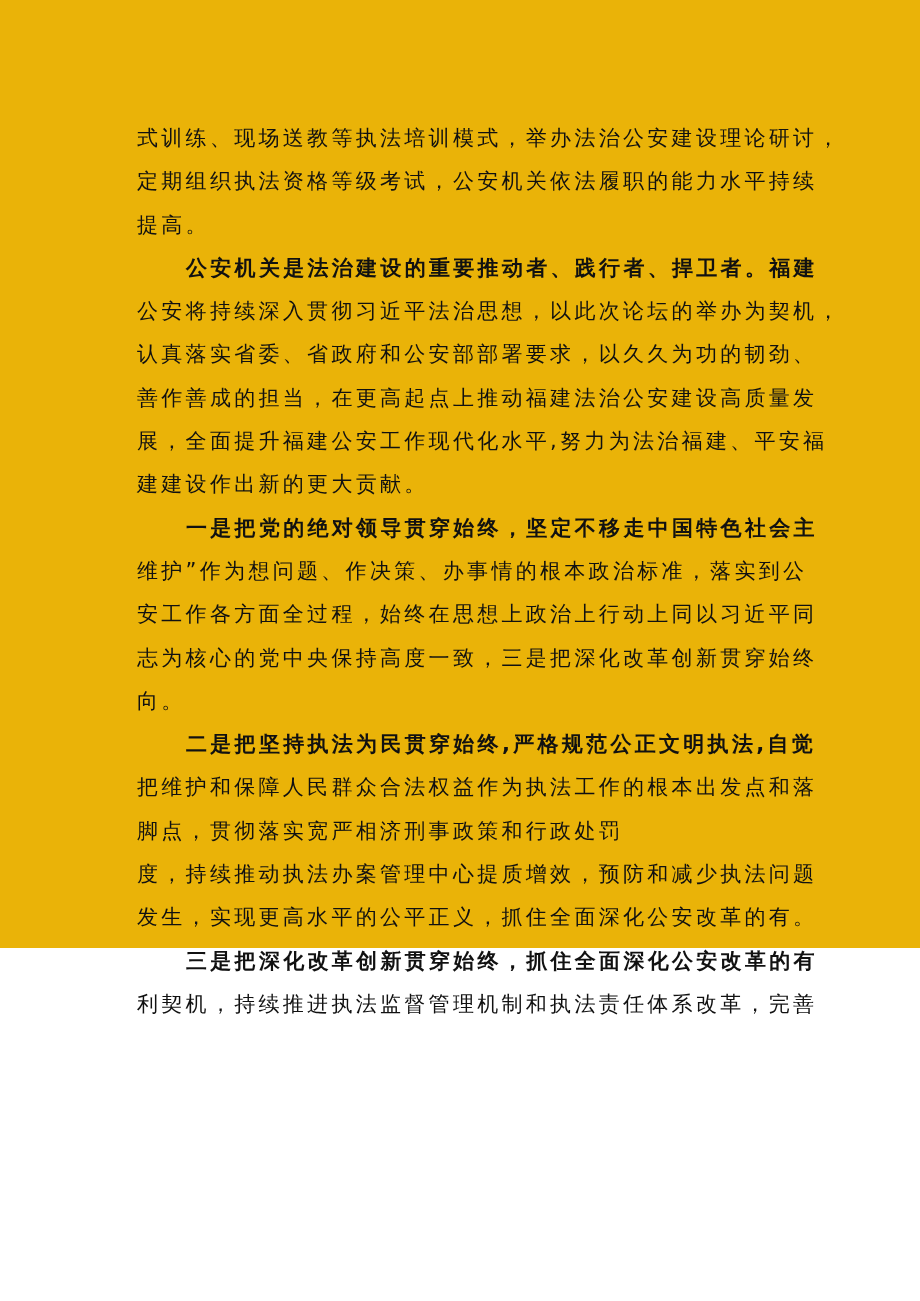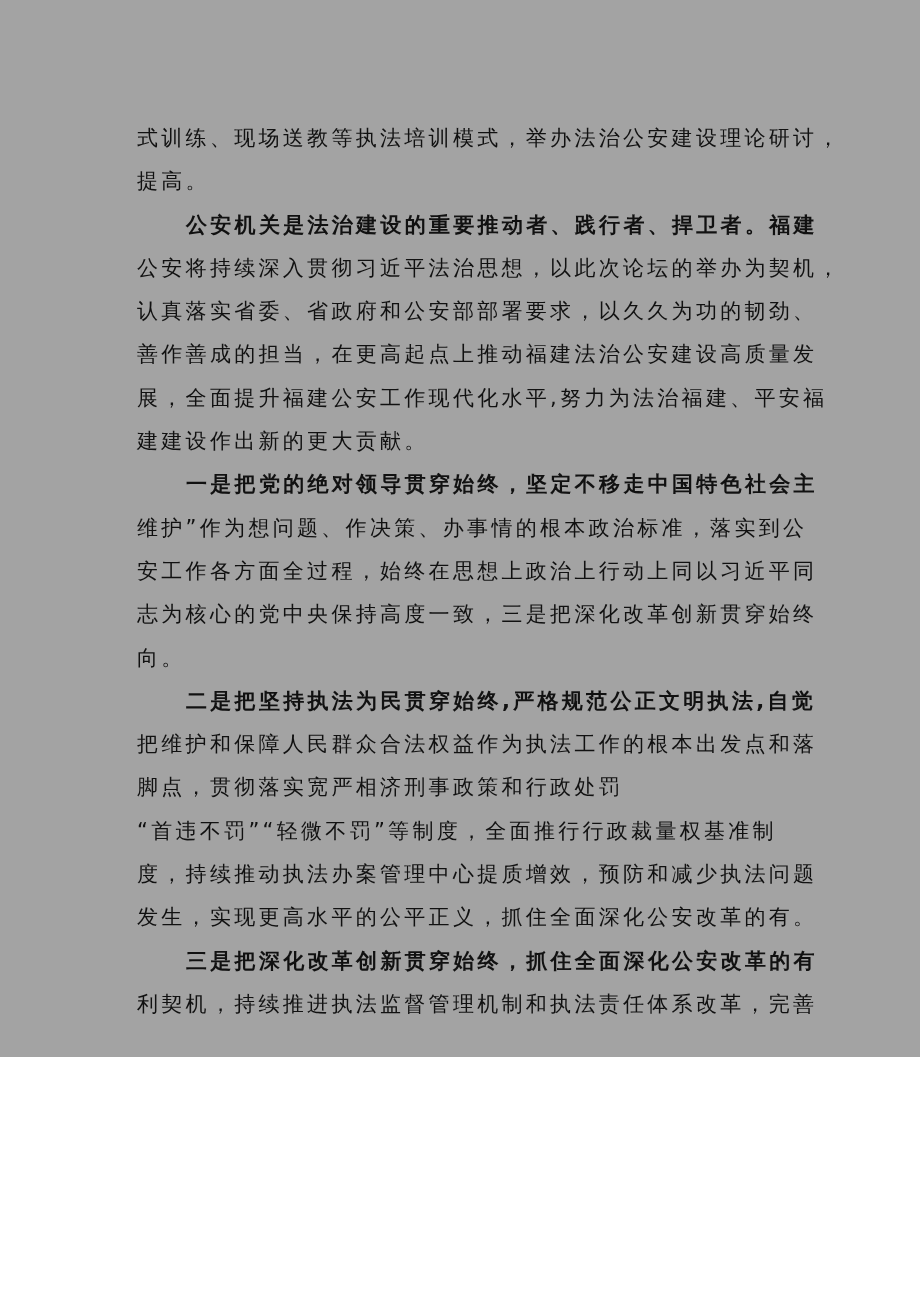--- a/index.html
+++ b/index.html
@@ -10,22 +10,22 @@
     body {
       width: 920px;
       height: 1301px;
       position: relative;
       overflow: hidden;
     }
     .page {
       position: absolute;
       left: 0; top: 0;
       width: 920px;
-      height: 1057px;
-      background: #a3a3a3;
+      height: 948px;
+      background: #eab308;
     }
     .content {
       position: absolute;
       left: 137px;
       top: 117px;
       width: 662px;
     }
     .line {
       height: 43.3px;
       line-height: 43.3px;
@@ -41,20 +41,21 @@
     }
   </style>
 </head>
 <body>
 
 <div class="page">
   <div class="content">
 
     <div>
       <div class="line">式训练、现场送教等执法培训模式，举办法治公安建设理论研讨，</div>
+      <div class="line">定期组织执法资格等级考试，公安机关依法履职的能力水平持续</div>
       <div class="line">提高。</div>
     </div>
 
     <div>
       <div class="line indent">公安机关是法治建设的重要推动者、践行者、捍卫者。福建</div>
       <div class="line">公安将持续深入贯彻习近平法治思想，以此次论坛的举办为契机，</div>
       <div class="line">认真落实省委、省政府和公安部部署要求，以久久为功的韧劲、</div>
       <div class="line">善作善成的担当，在更高起点上推动福建法治公安建设高质量发</div>
       <div class="line">展，全面提升福建公安工作现代化水平,努力为法治福建、平安福</div>
       <div class="line">建建设作出新的更大贡献。</div>
@@ -65,21 +66,20 @@
       <div class="line">维护”作为想问题、作决策、办事情的根本政治标准，落实到公</div>
       <div class="line">安工作各方面全过程，始终在思想上政治上行动上同以习近平同</div>
       <div class="line">志为核心的党中央保持高度一致，三是把深化改革创新贯穿始终</div>
       <div class="line">向。</div>
     </div>
 
     <div>
       <div class="line indent">二是把坚持执法为民贯穿始终,严格规范公正文明执法,自觉</div>
       <div class="line">把维护和保障人民群众合法权益作为执法工作的根本出发点和落</div>
       <div class="line">脚点，贯彻落实宽严相济刑事政策和行政处罚</div>
-      <div class="line">“首违不罚”“轻微不罚”等制度，全面推行行政裁量权基准制</div>
       <div class="line">度，持续推动执法办案管理中心提质增效，预防和减少执法问题</div>
       <div class="line">发生，实现更高水平的公平正义，抓住全面深化公安改革的有。</div>
     </div>
 
     <div>
       <div class="line indent">三是把深化改革创新贯穿始终，抓住全面深化公安改革的有</div>
       <div class="line">利契机，持续推进执法监督管理机制和执法责任体系改革，完善</div>
     </div>
 
   </div>

